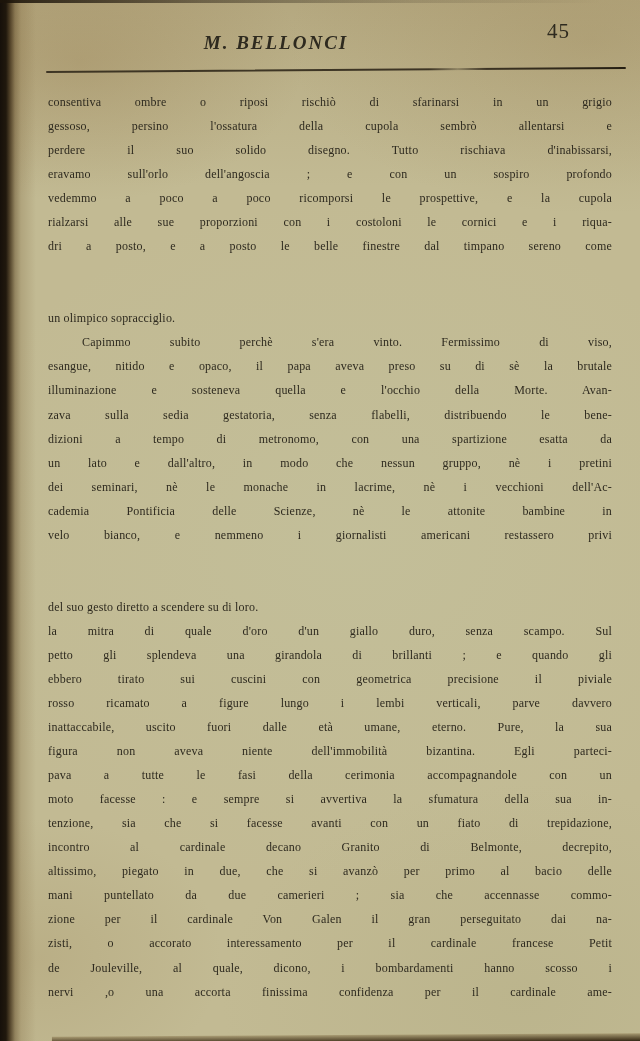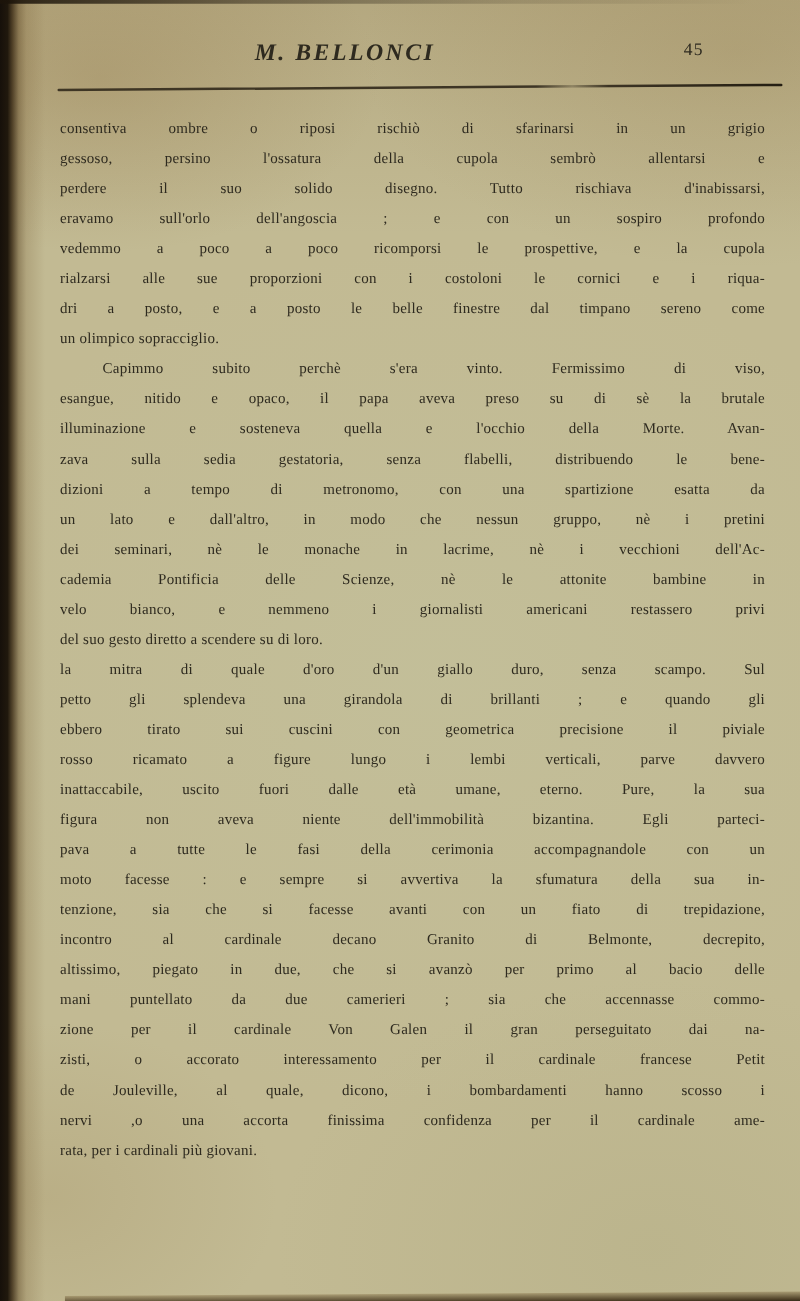--- a/index.html
+++ b/index.html
@@ -41,22 +41,22 @@
   }
   
   .running-title{
     position:absolute;top:32px;left:0;width:552px;
     text-align:center;
     font-style:italic;font-weight:700;
     font-size:19px;letter-spacing:2px;
     color:var(--ink,#2e2a1f);
   }
   .page-number{
-    position:absolute;top:33px;left:547px;
-    font-size:14px;letter-spacing:1px;
+    position:absolute;top:19px;left:547px;
+    font-size:21px;letter-spacing:1px;
     color:var(--ink,#2e2a1f);
   }
   .header-rule{
     position:absolute;top:71px;left:46px;width:580px;height:2px;
     background:linear-gradient(90deg,
       rgba(56,48,32,0.95) 0%, rgba(50,42,28,0.92) 66%,
       rgba(56,48,32,0.30) 71%, rgba(50,42,28,0.92) 76%, rgba(36,30,18,1) 100%);
     transform:rotate(-0.4deg);transform-origin:left center;
     border-radius:1px;
   }
@@ -69,21 +69,21 @@
   }
   .line{
     height:24.05px;line-height:24.05px;
     white-space:nowrap;
     text-align:justify;text-align-last:justify;
     text-justify:inter-word;
     white-space:normal;
     overflow:visible;
   }
   .line.indent{padding-left:34px;}
-  .line.para-end{text-align-last:left;}
+  .line.para-end{text-align-last:left;margin-top:48px;}
 </style>
 </head>
 <body>
 
 <div class="scan">
 
   <div class="running-title">M. BELLONCI</div>
 
   <div class="page-number">45</div>
 

